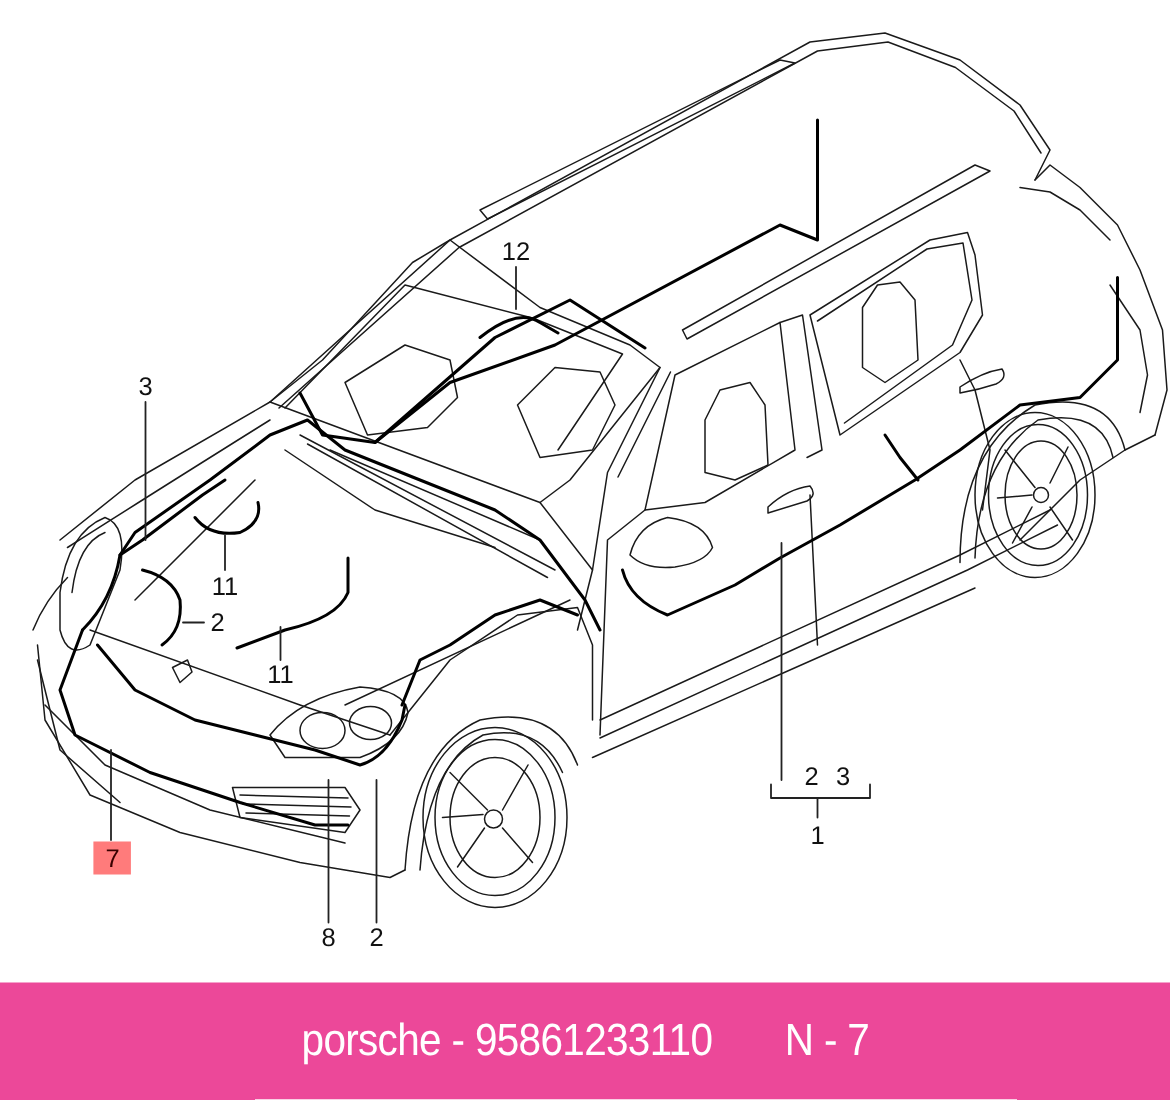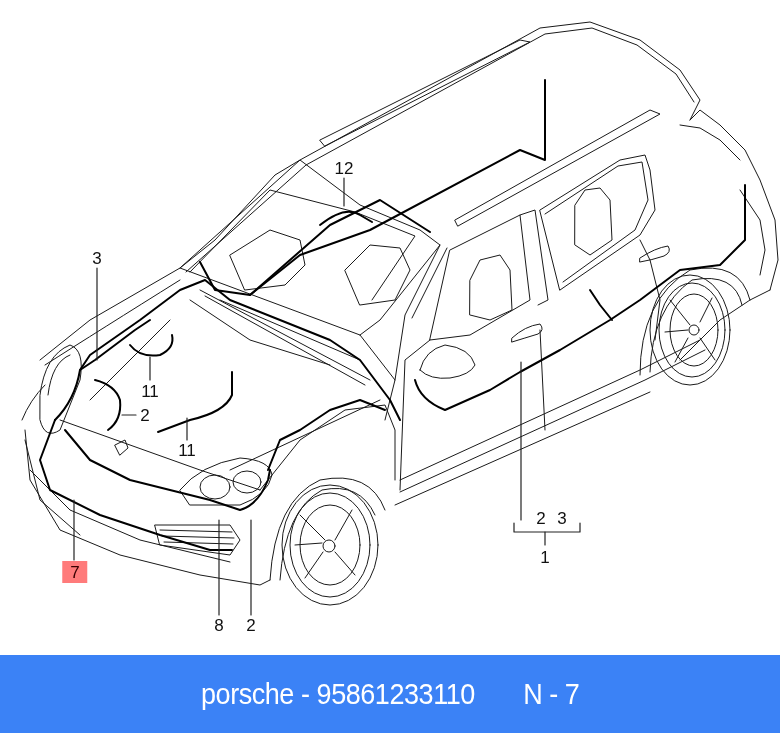--- a/index.html
+++ b/index.html
@@ -1,21 +1,21 @@
 <!DOCTYPE html>
 <html><head>
   <meta charset="utf-8">
   <style>
     html, body { margin: 0; padding: 0; background: #ffffff; }
     body { width: 780px; height: 733px; position: relative; overflow: hidden; font-family: "Liberation Sans", sans-serif; }
     #diagram { position: absolute; left: 0; top: 0; width: 780px; height: 685px; background: #ffffff; }
     #diagram svg { position: absolute; left: 0; top: 0; }
     .callout { position: absolute; font-family: "Liberation Sans", sans-serif; font-size: 17px; color: #111; line-height: 1; transform: translate(-50%, -50%); white-space: nowrap; }
     .callout.hl { background: #ff7b7b; padding: 3px 8px 2px 8px; color: #3a0000; }
-    #footer { position: absolute; left: 0; top: 655px; width: 780px; height: 78px; background: #3b82f6; display: flex; align-items: center; justify-content: center; }
+    #footer { position: absolute; left: 0; top: 655px; width: 780px; height: 78px; background: #ec4899; display: flex; align-items: center; justify-content: center; }
     #footer .ftxt { color: #ffffff; font-family: "Liberation Sans", sans-serif; font-size: 30px; letter-spacing: -0.5px; transform: scaleX(0.9); }
     #footer .gap { display: inline-block; width: 38px; }
   </style>
 </head>
 <body>
 
 <div id="diagram">
   <svg width="780" height="655" viewBox="0 0 780 655" fill="none" stroke="#1a1a1a" stroke-width="1" stroke-linejoin="round" stroke-linecap="round">
 
     <path d="M180,268 L300,160 L540,28 L590,22 L640,40 L680,70 L700,100 L690,120"></path>

